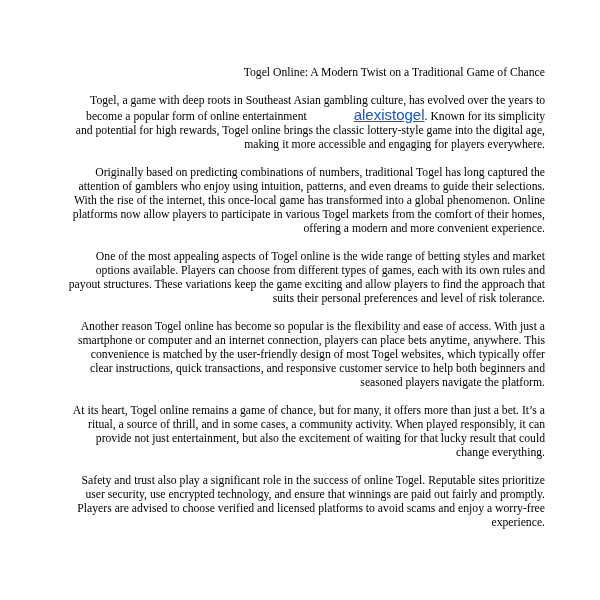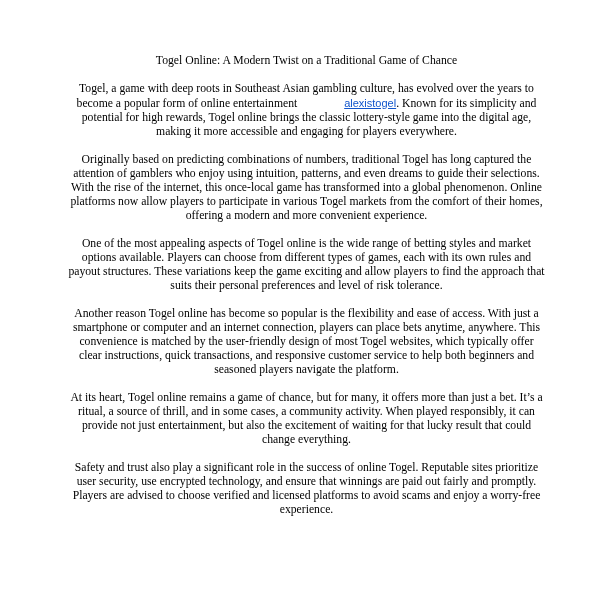--- a/index.html
+++ b/index.html
@@ -9,38 +9,38 @@
   body {
     width: 600px;
     height: 600px;
     background: #ffffff;
     overflow: hidden;
     position: relative;
   }
   .page {
     position: absolute;
     left: 68px;
-    top: 54px;
+    top: 66px;
     width: 477px;
     font-family: "Liberation Serif", serif;
     font-size: 11.7px;
     line-height: 14px;
     color: #000000;
-    text-align: center;
+    text-align: right;
   }
   .page p {
     margin: 0 0 14px 0;
     padding: 0;
   }
   .doc-title {
     font-weight: normal;
   }
   a.doc-link {
     font-family: "Liberation Sans", sans-serif;
-    font-size: 11px;
+    font-size: 15px;
     color: #1155cc;
     text-decoration: underline;
     cursor: pointer;
     padding-left: 44px;
   }
 </style>
 </head>
 <body>
 
 <div class="page">

